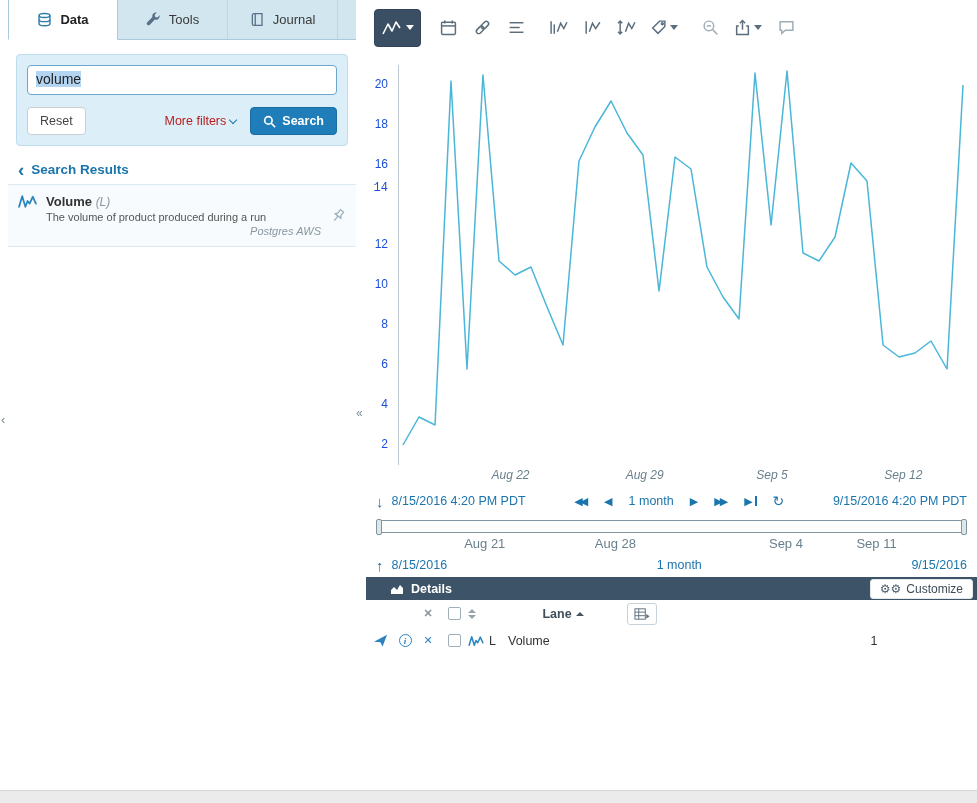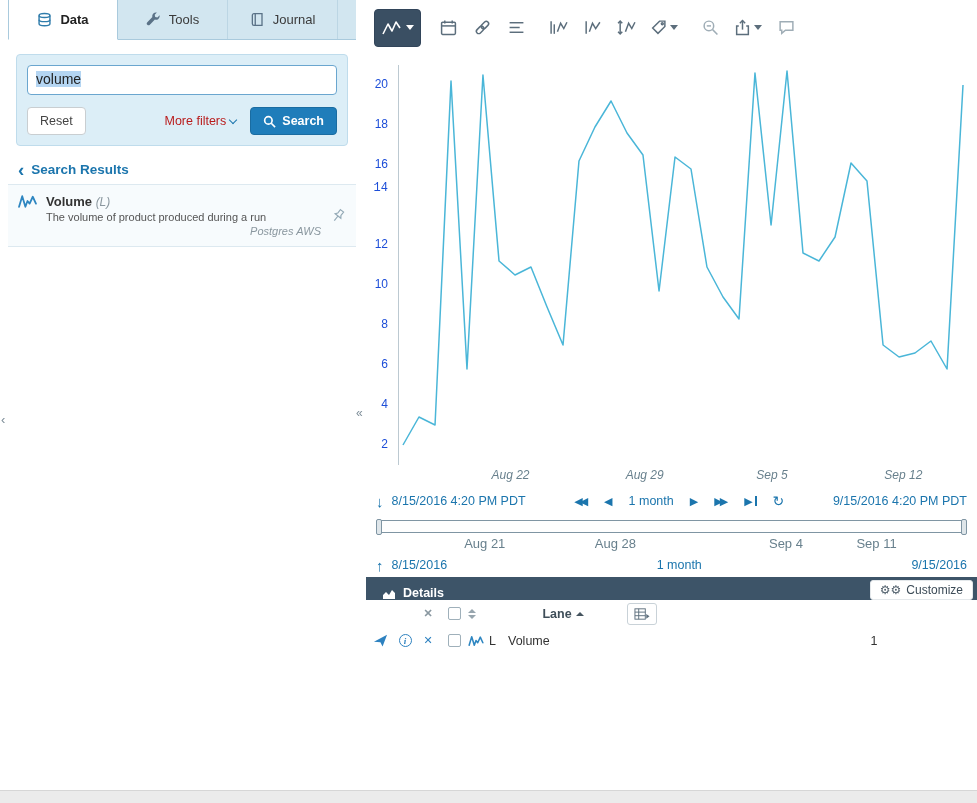--- a/index.html
+++ b/index.html
@@ -86,22 +86,22 @@
   .slider-bar { height:13px; border:1px solid #7f95a3; border-radius:3px; background:#fefefe; position:relative; cursor:ew-resize; }
   .handle { position:absolute; top:-2px; width:6px; height:16px; background:#dfe6ea; border:1px solid #7f95a3;
             border-radius:2px; cursor:ew-resize; }
   .handle.left { left:-1px; } .handle.right { right:-1px; }
   .slider-ticks { position:relative; height:20px; }
   .slider-ticks span { position:absolute; transform:translateX(-50%); top:3px; font-size:13px; color:#68808d; }
 
   .range-nav { height:24px; display:flex; align-items:center; padding:0 10px; color:#1b75ad; font-size:12.5px; }
   .rn-center { flex:1; text-align:center; cursor:pointer; }
 
-  .details-bar { height:23px; background:#3d5468; color:#fff; display:flex; align-items:flex-end; gap:7px;
-                 padding:0 4px 0 16px; font-size:12.5px; font-weight:bold; flex:0 0 23px; }
+  .details-bar { height:23px; background:#3d5468; color:#fff; display:flex; align-items:center; gap:7px;
+                 padding:0 4px 0 24px; font-size:12.5px; font-weight:bold; flex:0 0 23px; }
   .customize { margin-left:auto; background:#fff; border:1px solid #e4e8eb; border-radius:3px; padding:2px 9px;
                color:#3c4b57; font-size:12px; display:flex; align-items:center; gap:5px; cursor:pointer;
                font-family:inherit; font-weight:normal; height:20px; }
   .customize .gear { font-size:12px; color:#51606c; }
 
   .dtable { }
   .trow { display:flex; align-items:center; height:27px; font-size:12.5px; color:#333; }
   .trow.head { font-weight:bold; color:#3f4e59; }
   .t-c1 { width:28px; display:flex; justify-content:center; }
   .t-c2 { width:22px; display:flex; justify-content:center; }

